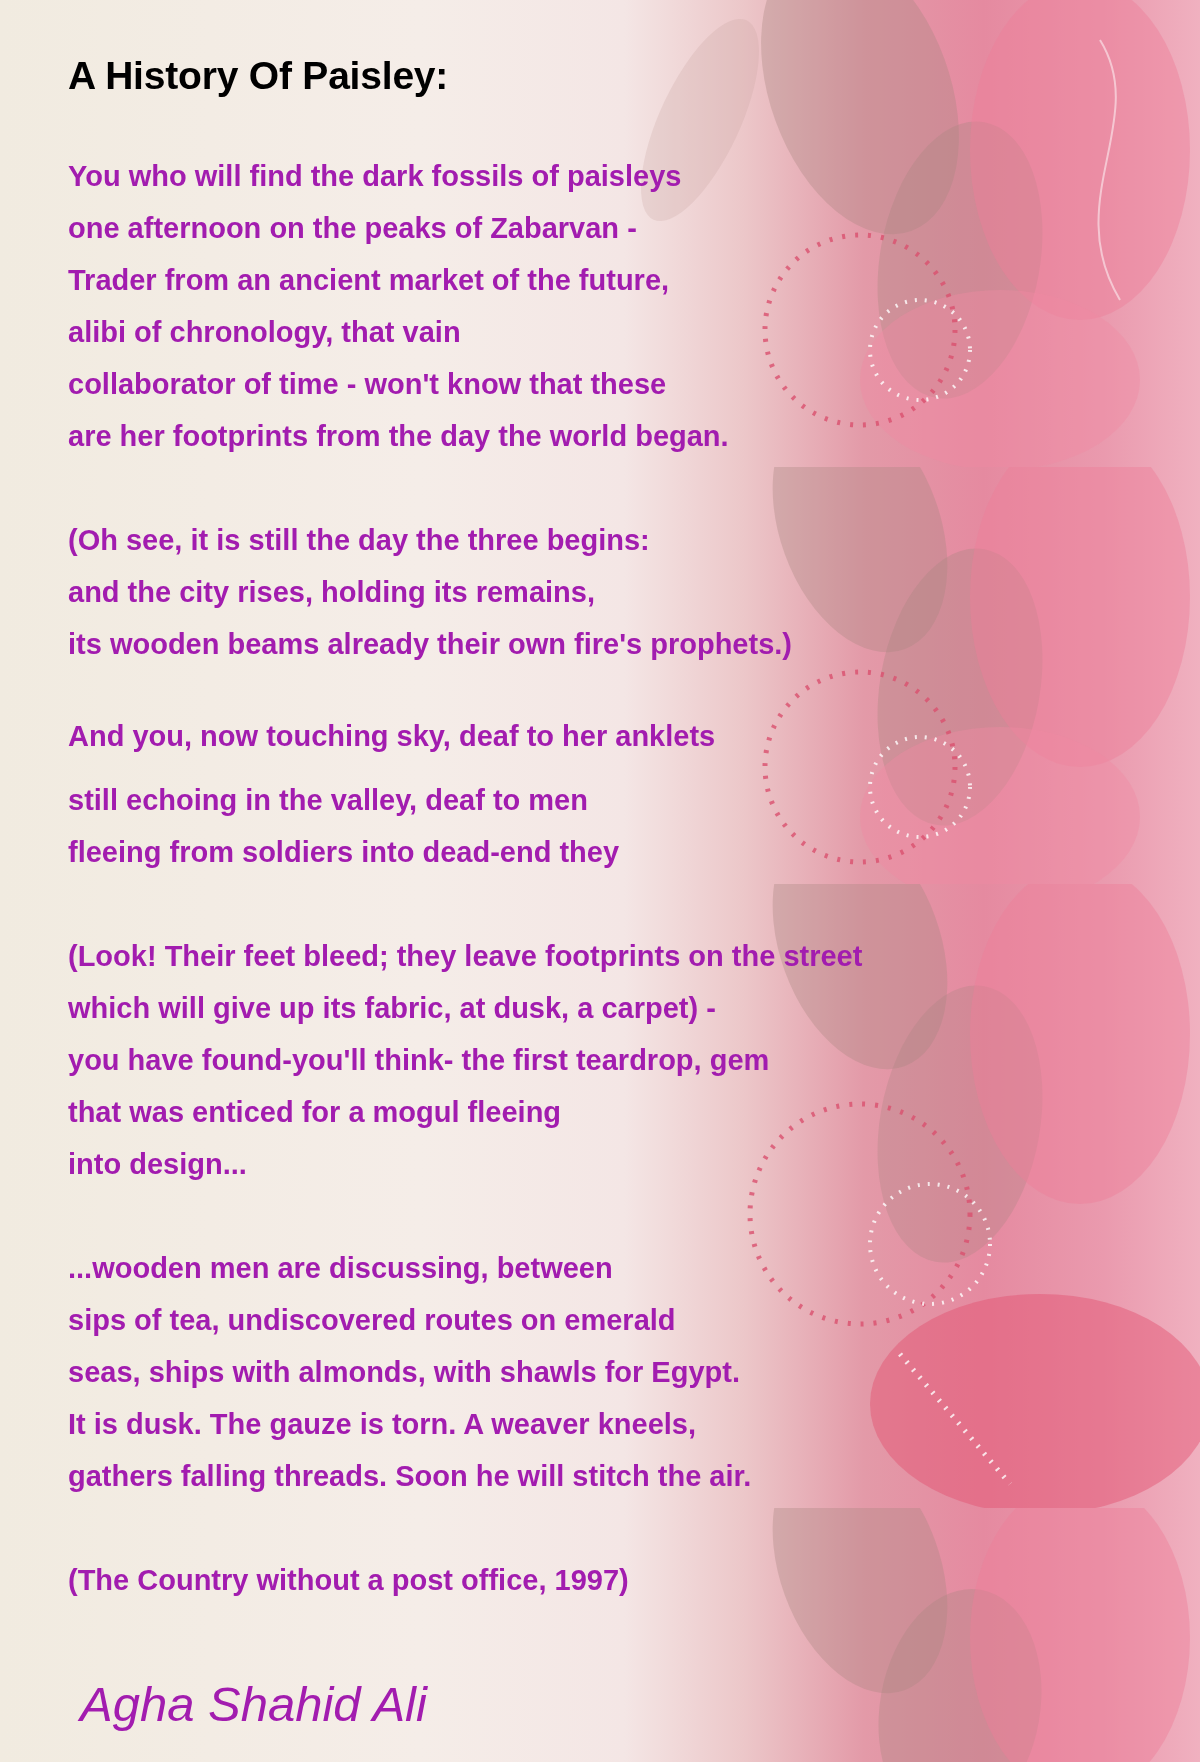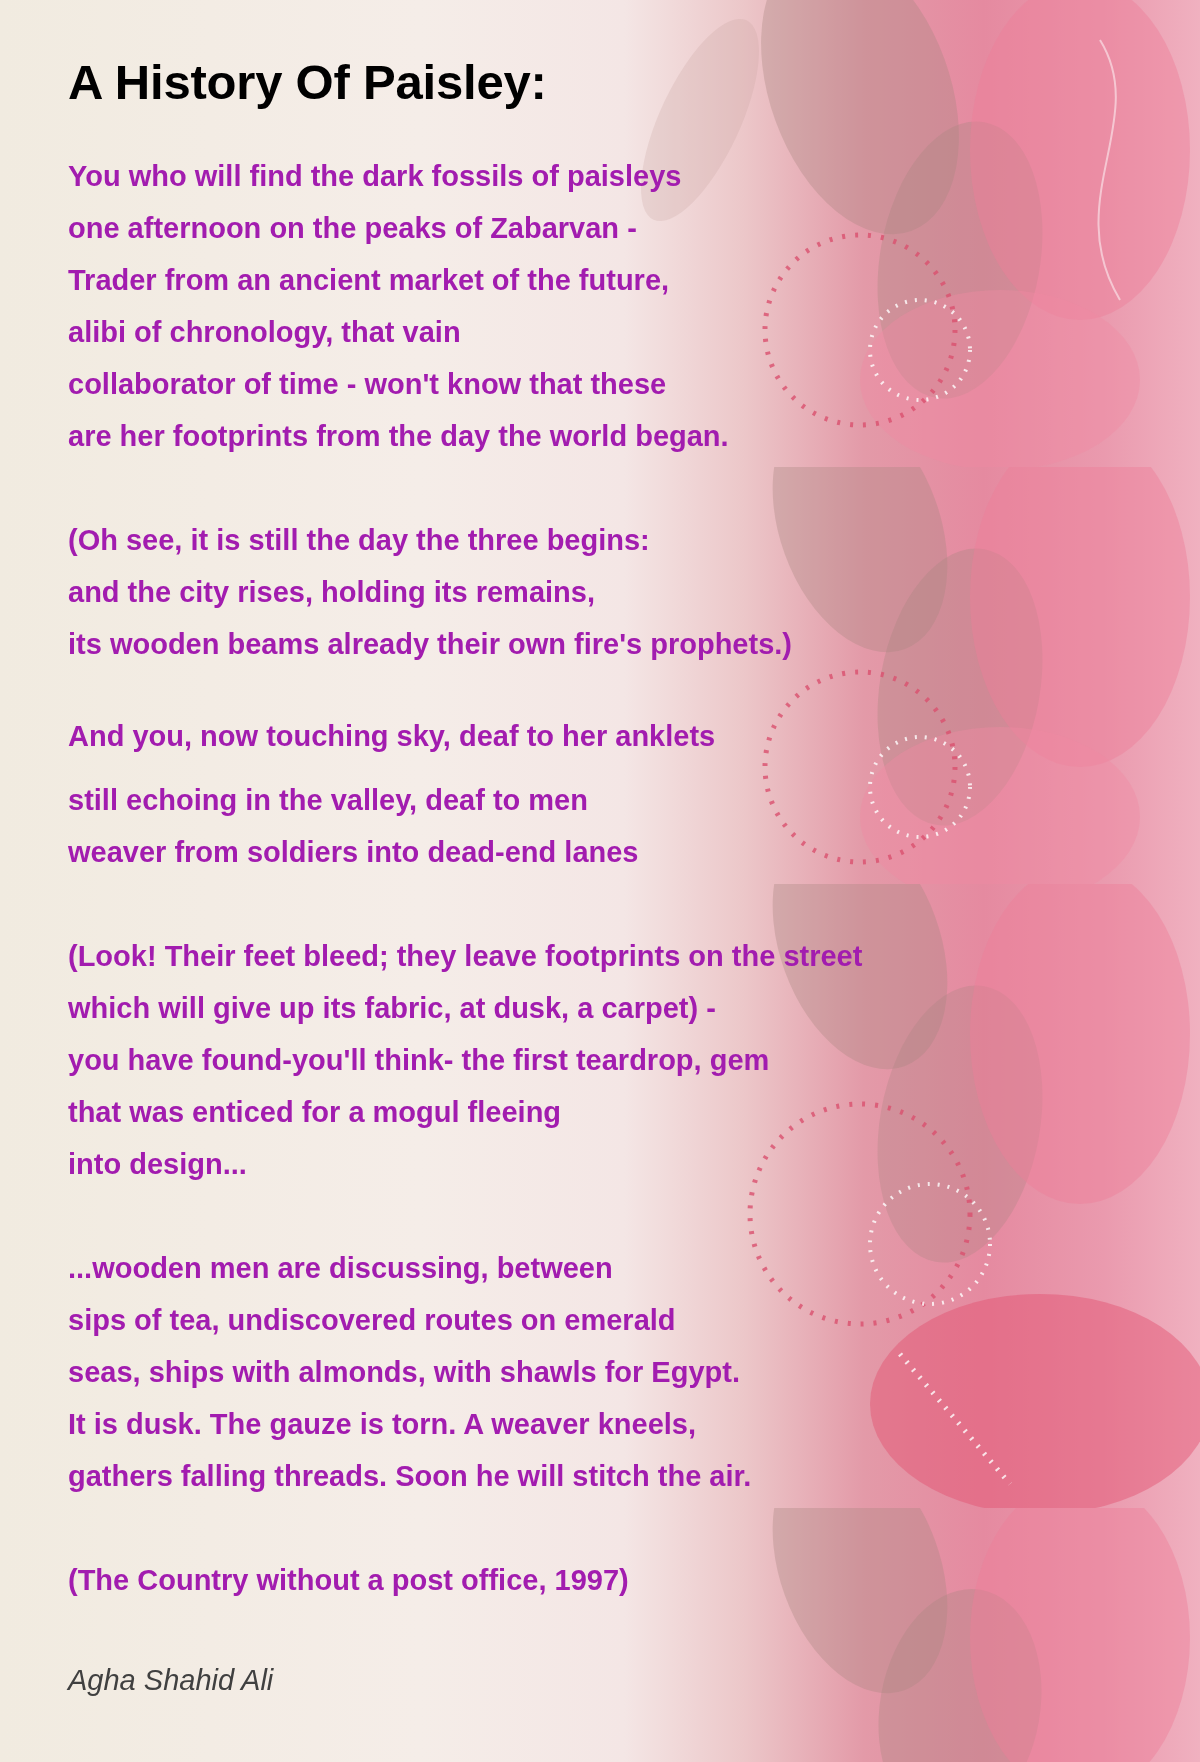--- a/index.html
+++ b/index.html
@@ -10,29 +10,29 @@
   }
   .band {
     position: absolute; left: 0; width: 1200px; overflow: hidden;
     background:
       linear-gradient(90deg, #f1ebe0 0%, #f5ede8 35%, #f4e6e5 52%, #ecc7c9 62%, #e39aa8 72%, #e58aa0 82%, #ea9aae 92%, #f0b1c0 100%);
   }
   .band svg { position: absolute; left: 0; top: 0; }
   .content { position: absolute; left: 0; top: 0; width: 1200px; height: 1762px; }
   .title {
     position: absolute; left: 68px; top: 54px; margin: 0;
-    font-size: 49px; font-weight: bold; color: #000; letter-spacing: -0.2px;
+    font-size: 39px; font-weight: bold; color: #000; letter-spacing: -0.2px;
   }
   .line {
     position: absolute; left: 68px; margin: 0; white-space: nowrap;
     font-size: 29px; font-weight: bold; color: #a21caf; line-height: 34px;
   }
   .author {
-    position: absolute; left: 68px; top: 1664px; margin: 0;
-    font-size: 29px; font-style: italic; color: #404040;
+    position: absolute; left: 68px; top: 1664px; margin: 12px;
+    font-size: 49px; font-style: italic; color: #a21caf;
   }
 </style>
 </head>
 <body>
 
 <div class="band" style="top:0;height:467px;">
   <svg width="1200" height="467">
     <ellipse cx="860" cy="90" rx="90" ry="150" fill="#a98680" opacity="0.35" transform="rotate(-20 860 90)"></ellipse>
     <ellipse cx="960" cy="260" rx="80" ry="140" fill="#a98680" opacity="0.35" transform="rotate(10 960 260)"></ellipse>
     <ellipse cx="1080" cy="150" rx="110" ry="170" fill="#ee7e98" opacity="0.45"></ellipse>
@@ -86,21 +86,21 @@
 
   <div>
     <p class="line" style="top:523px">(Oh see, it is still the day the three begins:</p>
     <p class="line" style="top:575px">and the city rises, holding its remains,</p>
     <p class="line" style="top:627px">its wooden beams already their own fire's prophets.)</p>
   </div>
 
   <div>
     <p class="line" style="top:719px">And you, now touching sky, deaf to her anklets</p>
     <p class="line" style="top:783px">still echoing in the valley, deaf to men</p>
-    <p class="line" style="top:835px">weaver from soldiers into dead-end lanes</p>
+    <p class="line" style="top:835px">fleeing from soldiers into dead-end they</p>
   </div>
 
   <div>
     <p class="line" style="top:939px">(Look! Their feet bleed; they leave footprints on the street</p>
     <p class="line" style="top:991px">which will give up its fabric, at dusk, a carpet) -</p>
     <p class="line" style="top:1043px">you have found-you'll think- the first teardrop, gem</p>
     <p class="line" style="top:1095px">that was enticed for a mogul fleeing</p>
     <p class="line" style="top:1147px">into design...</p>
   </div>
 

